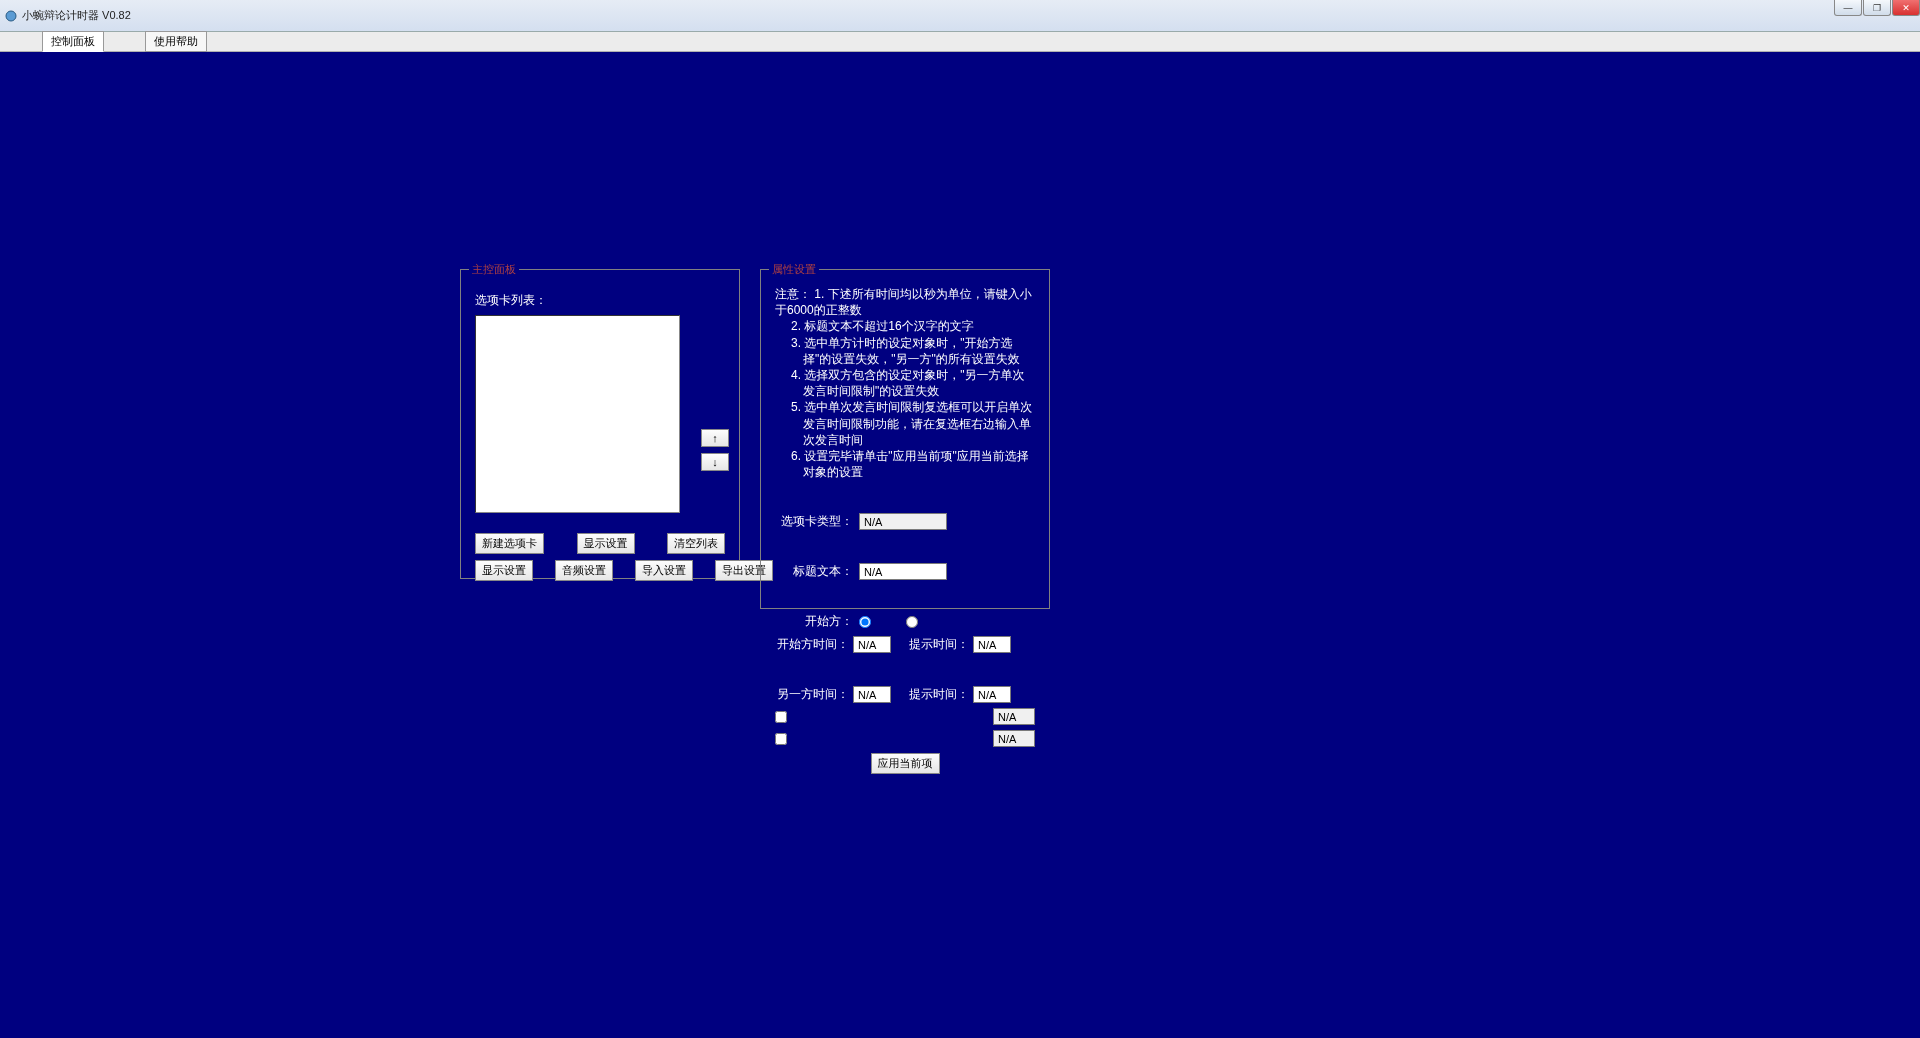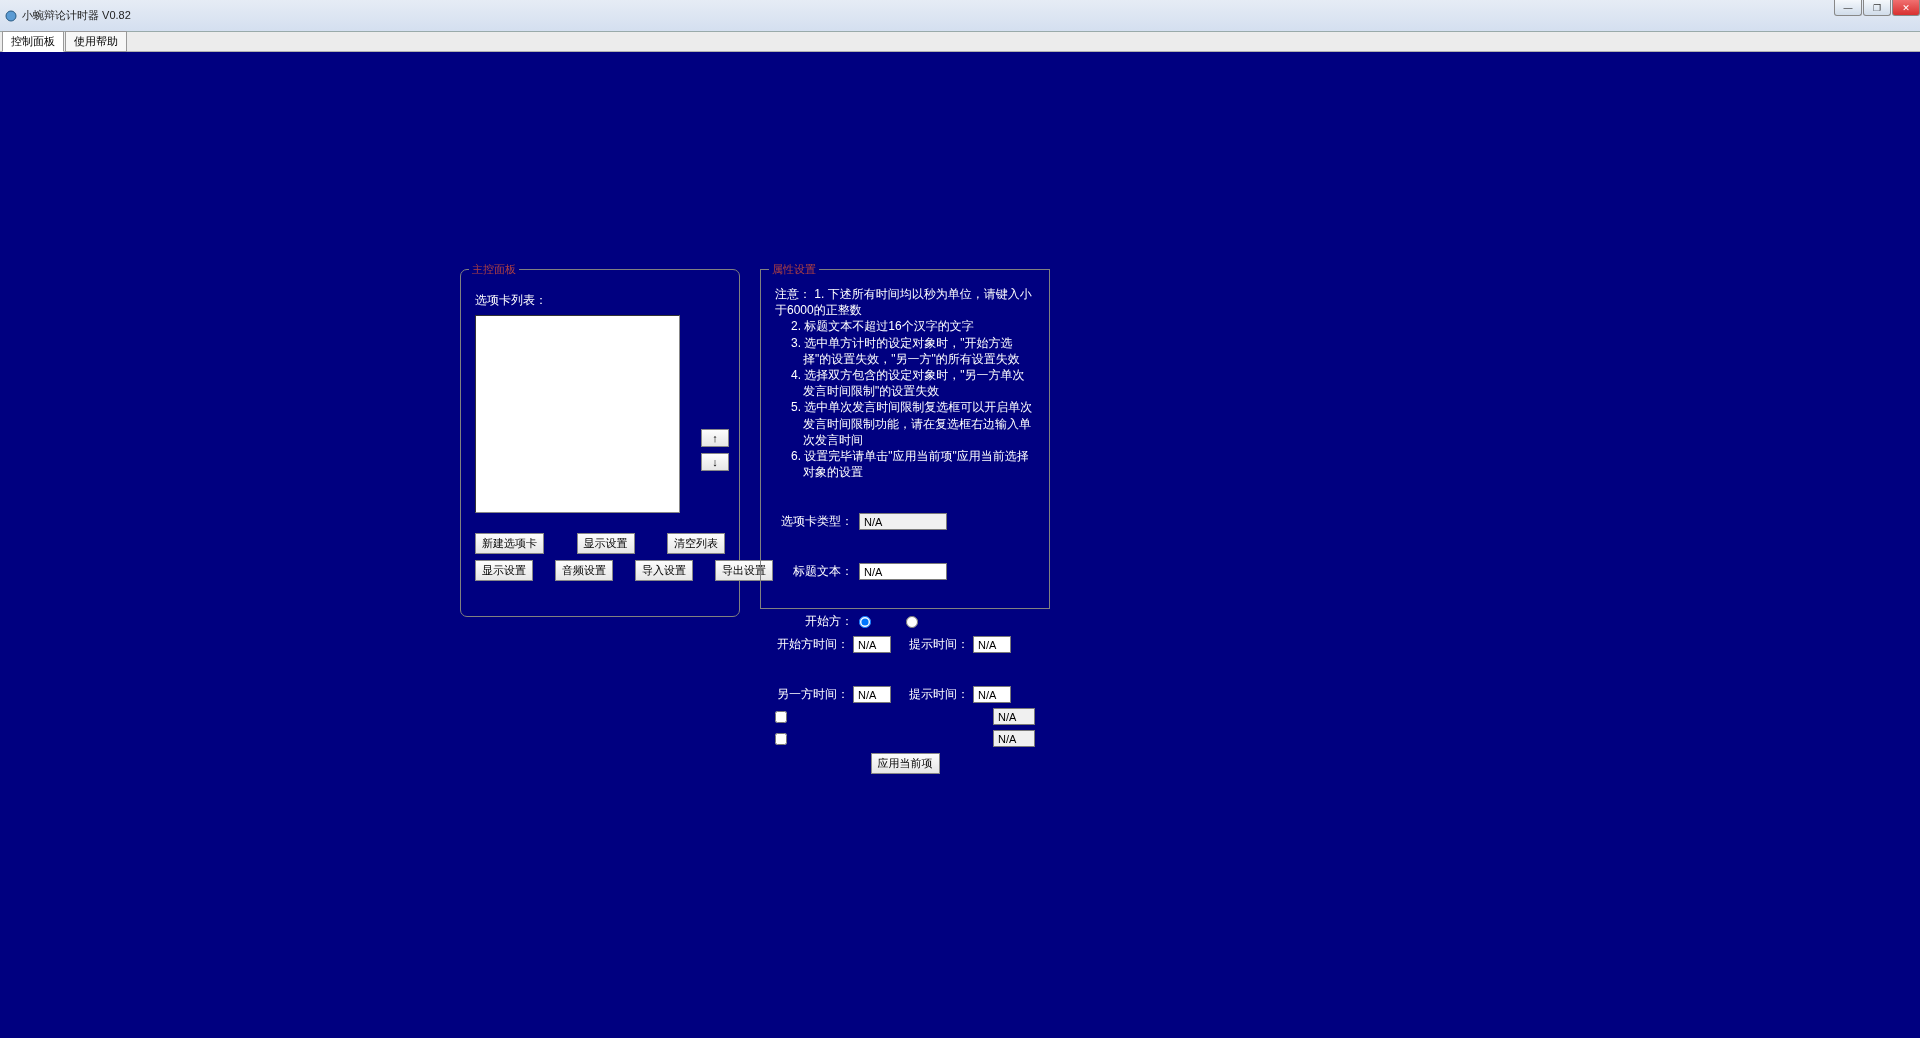--- a/index.html
+++ b/index.html
@@ -31,20 +31,21 @@
   font-size: 11px;
 }
 .tab {
   padding: 2px 8px;
   border: 1px solid #999;
   background: #f7f7f7;
   margin-right: 1px;
   position: relative;
   top: 1px;
   cursor: default;
+  margin-left: 40px;
 }
 .tab.active { background: #fff; border-bottom-color: #fff; }
 
 .client {
   width: 100%; height: calc(1038px - 18px - 20px);
   background: #000080;
   position: relative;
 }
 
 .panelpair {
@@ -58,21 +59,21 @@
   position: relative;
   padding: 16px 14px 14px 14px;
 }
 .groupbox > .legend {
   position: absolute; top: -8px; left: 8px;
   background: #000080;
   padding: 0 3px;
   font-size: 11px; color: #b04040;
 }
 
-.gb-left { width: 280px; height: 348px; border-radius: 7px; }
+.gb-left { width: 280px; height: 310px; }
 .gb-right { width: 290px; height: 340px; }
 
 .label-white { color: #fff; font-size: 12px; }
 
 .listbox {
   width: 205px; height: 198px;
   background: #fff; border: 1px inset #888;
   margin-top: 6px;
   overflow-y: scroll;
   font-size: 12px;

